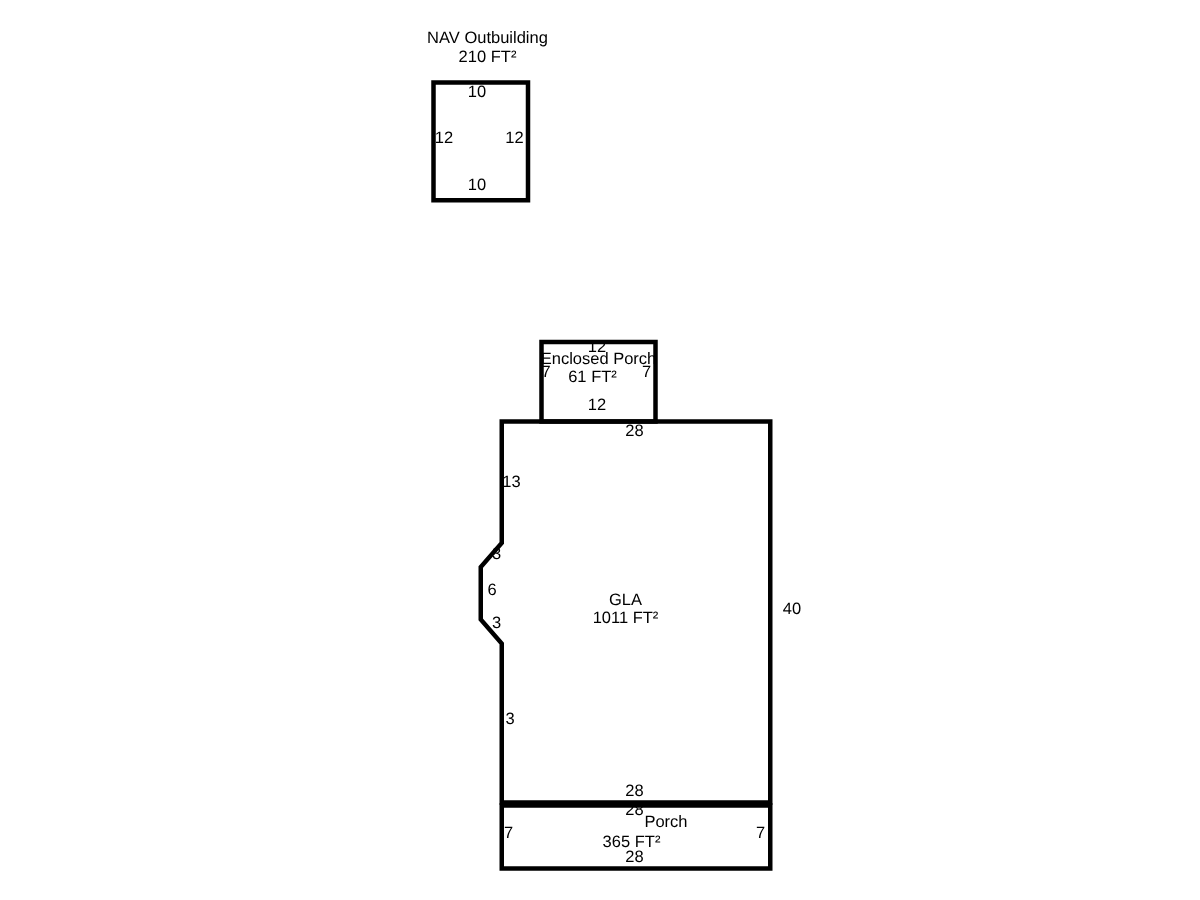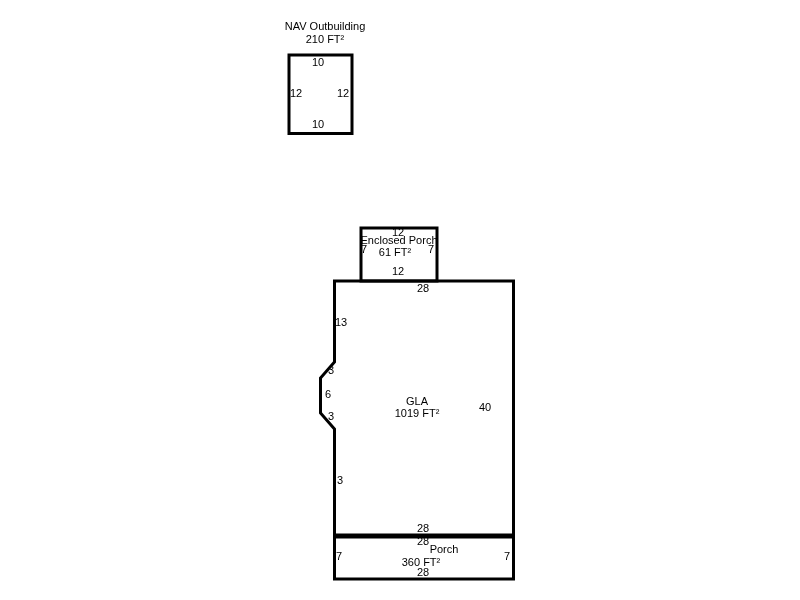--- a/index.html
+++ b/index.html
@@ -62,24 +62,24 @@
   <span class="lbl" style="left:431px; top:249px">7</span>
   <span class="lbl" style="left:398px; top:271px">12</span>
 
   <span class="lbl" style="left:423px; top:288px">28</span>
   <span class="lbl" style="left:341px; top:322px">13</span>
   <span class="lbl" style="left:331px; top:370px">3</span>
   <span class="lbl" style="left:328px; top:394px">6</span>
   <span class="lbl" style="left:331px; top:416px">3</span>
   <span class="lbl" style="left:340px; top:480px">3</span>
   <span class="lbl" style="left:417px; top:401px">GLA</span>
-  <span class="lbl" style="left:417px; top:413px">1019 FT²</span>
-  <span class="lbl" style="left:485px; top:407px">40</span>
+  <span class="lbl" style="left:417px; top:413px">1011 FT²</span>
+  <span class="lbl" style="left:528px; top:407px">40</span>
   <span class="lbl" style="left:423px; top:528px">28</span>
 
   <span class="lbl" style="left:423px; top:541px">28</span>
   <span class="lbl" style="left:444px; top:549px">Porch</span>
   <span class="lbl" style="left:339px; top:556px">7</span>
-  <span class="lbl" style="left:421px; top:562px">360 FT²</span>
+  <span class="lbl" style="left:421px; top:562px">365 FT²</span>
   <span class="lbl" style="left:507px; top:556px">7</span>
   <span class="lbl" style="left:423px; top:572px">28</span>
 
 </div>
 
 </body></html>

